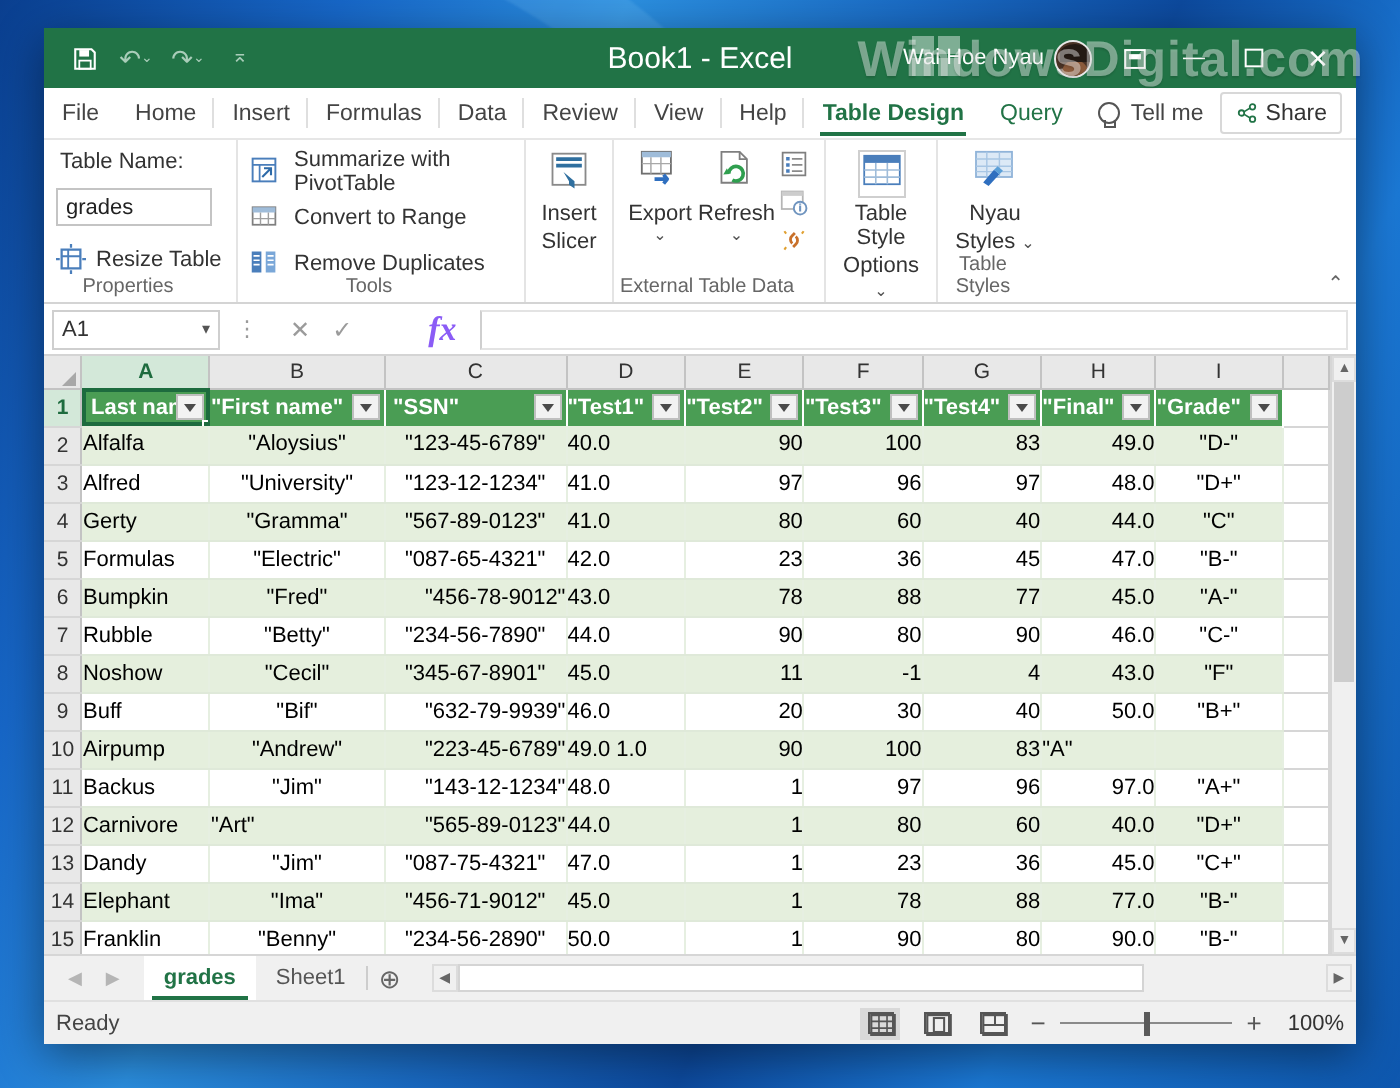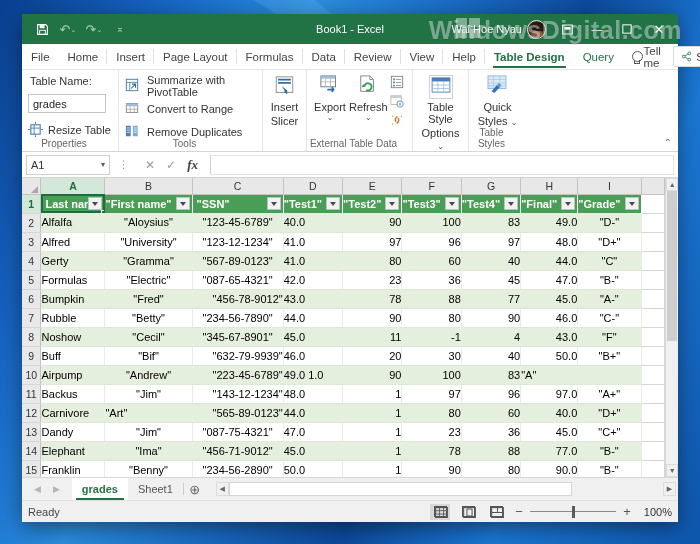--- a/index.html
+++ b/index.html
@@ -29,21 +29,21 @@
     height:30px; background:#217346; display:flex; align-items:center;
     color:#fff; font-size:11.5px; position:relative; flex:0 0 30px;
   }
   .qat { display:flex; align-items:center; gap:2px; padding-left:8px; }
   .qat .qbtn {
     width:24px; height:22px; display:flex; align-items:center; justify-content:center;
     color:#ffffff; font-size:13px; line-height:1;
   }
   .qat .dim { color:#a9cdb9; }
   .title-center {
-    position:absolute; left:0; right:0; text-align:center; font-size:11px; pointer-events:none;
+    position:absolute; left:0; right:0; text-align:center; font-size:15px; pointer-events:none;
   }
   .tb-right { margin-left:auto; display:flex; align-items:center; gap:0; padding-right:2px; }
   .acct-name { font-size:11px; margin-right:5px; white-space:nowrap; }
   .avatar {
     width:19px; height:19px; border-radius:50%; background:#4a3326;
     border:1.5px solid #e8e8e8; margin-right:6px; overflow:hidden; position:relative;
   }
   .avatar::after{ content:""; position:absolute; left:3px; top:9px; width:13px; height:13px; border-radius:50% 50% 45% 45%; background:#8a5a3b;}
   .avatar::before{ content:""; position:absolute; left:2px; top:1px; width:15px; height:9px; border-radius:50% 50% 0 0; background:#241a14; z-index:2;}
   .wbtn { width:30px; height:30px; display:flex; align-items:center; justify-content:center; font-size:11px; color:#fff; }
@@ -116,21 +116,21 @@
     flex:0 0 26px; display:flex; align-items:center; background:#fff; padding:2px 4px;
     border-bottom:1px solid #d4d4d4; gap:4px;
   }
   .namebox {
     width:84px; height:20px; border:1px solid #cfcfcf; background:#fff; display:flex; align-items:center;
     justify-content:space-between; padding:0 4px; font-size:11px; color:#333;
   }
   .namebox .nb-caret{ font-size:8px; color:#555; }
   .fb-dots { color:#9a9a9a; font-size:11px; padding:0 4px; letter-spacing:0; }
   .fbtns { display:flex; align-items:center; gap:11px; padding:0 8px; color:#9b9b9b; font-size:12px; }
-  .fx { font-style:italic; font-family:"Liberation Serif", serif; color:#404040; font-size:13px; font-weight:bold;}
+  .fx { font-style:italic; font-family:"Liberation Serif", serif; color:#8b5cf6; font-size:17px; font-weight:bold;margin-left:27px;}
   .finput { flex:1; height:20px; border:1px solid #e3e3e3; border-left:1px solid #cfcfcf; background:#fff; }
 
   
   .gridwrap { flex:1; display:flex; flex-direction:column; overflow:hidden; background:#fff; position:relative;}
   .gridscroll { flex:1; display:flex; overflow:hidden; }
   table.sheet { border-collapse:collapse; table-layout:fixed; font-size:11px; }
   table.sheet td, table.sheet th { padding:0; margin:0; }
 
   .corner { width:22px; height:16px; background:#e8e8e8; border-right:1px solid #c3c3c3; border-bottom:1px solid #c3c3c3; position:relative;}
   .corner::after{content:"";position:absolute;right:2px;bottom:1px;border-style:solid;border-width:0 0 7px 7px;border-color:transparent transparent #a8a8a8 transparent;}
@@ -255,21 +255,20 @@
           </svg>
       </div>
       <div class="wbtn close">✕</div>
     </div>
   </div>
 
   <div class="tabbar">
     <div class="tab">File</div>
     <div class="tab sep">Home</div>
     <div class="tab sep">Insert</div>
-    <div class="tab sep">Page Layout</div>
     <div class="tab sep">Formulas</div>
     <div class="tab sep">Data</div>
     <div class="tab sep">Review</div>
     <div class="tab sep">View</div>
     <div class="tab sep">Help</div>
     <div class="tab active">Table Design</div>
     <div class="tab green">Query</div>
     <div class="tellme">
       <span class="bulb"></span>
       <span>Tell me</span>
@@ -434,21 +433,21 @@
       <div class="gbody" style="justify-content:center;">
         <div class="big-btn">
           <span class="ic ic-24">
             <svg width="22" height="18" viewBox="0 0 24 20">
                 <rect x="2" y="1" width="20" height="14" fill="#dce9f6" stroke="#8fb3d9" stroke-width="1"></rect>
                 <path d="M2 5h20M2 9h20M2 12h20M8 1v14M15 1v14" stroke="#a8c6e4" stroke-width=".8"></path>
                 <path d="M6 18l6-7 3 2.5-6 6.5z" fill="#2f6fbf"></path>
                 <path d="M12 11l2-2 3 2.5-2 2z" fill="#5a9fd8"></path>
               </svg>
           </span>
-          <span class="cap">Quick</span>
+          <span class="cap">Nyau</span>
           <span class="cap"><span>Styles</span> <span class="caret" style="display:inline;">⌄</span></span>
         </div>
       </div>
       <div class="glabel">Table Styles</div>
     </div>
 
     <div class="collapse-arrow">⌃</div>
   </div>
 
   <div class="fbar">

